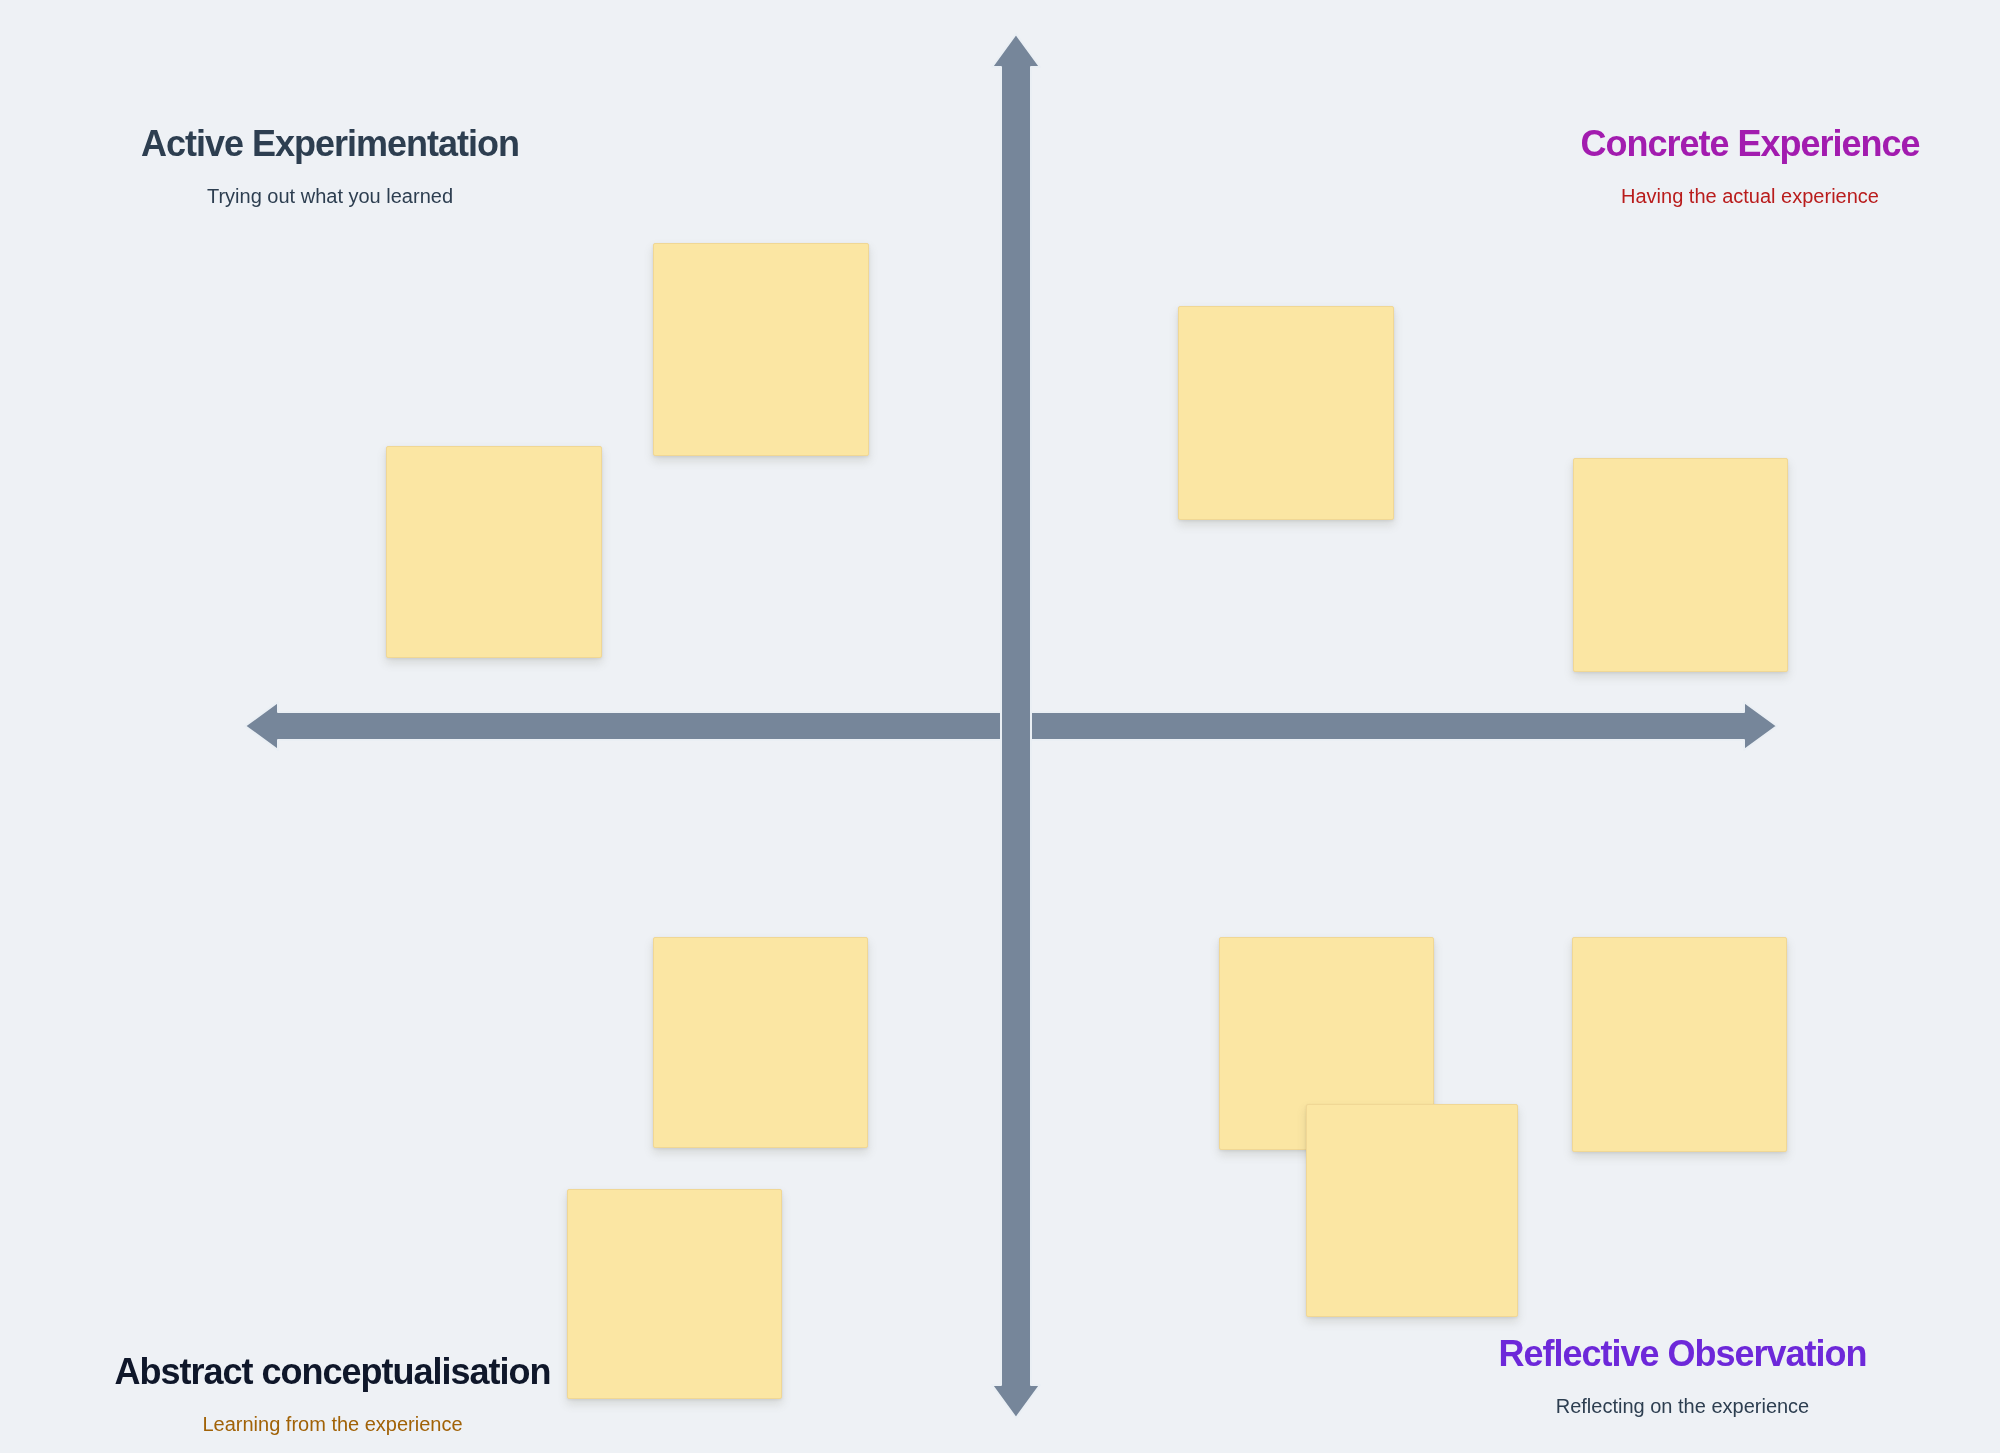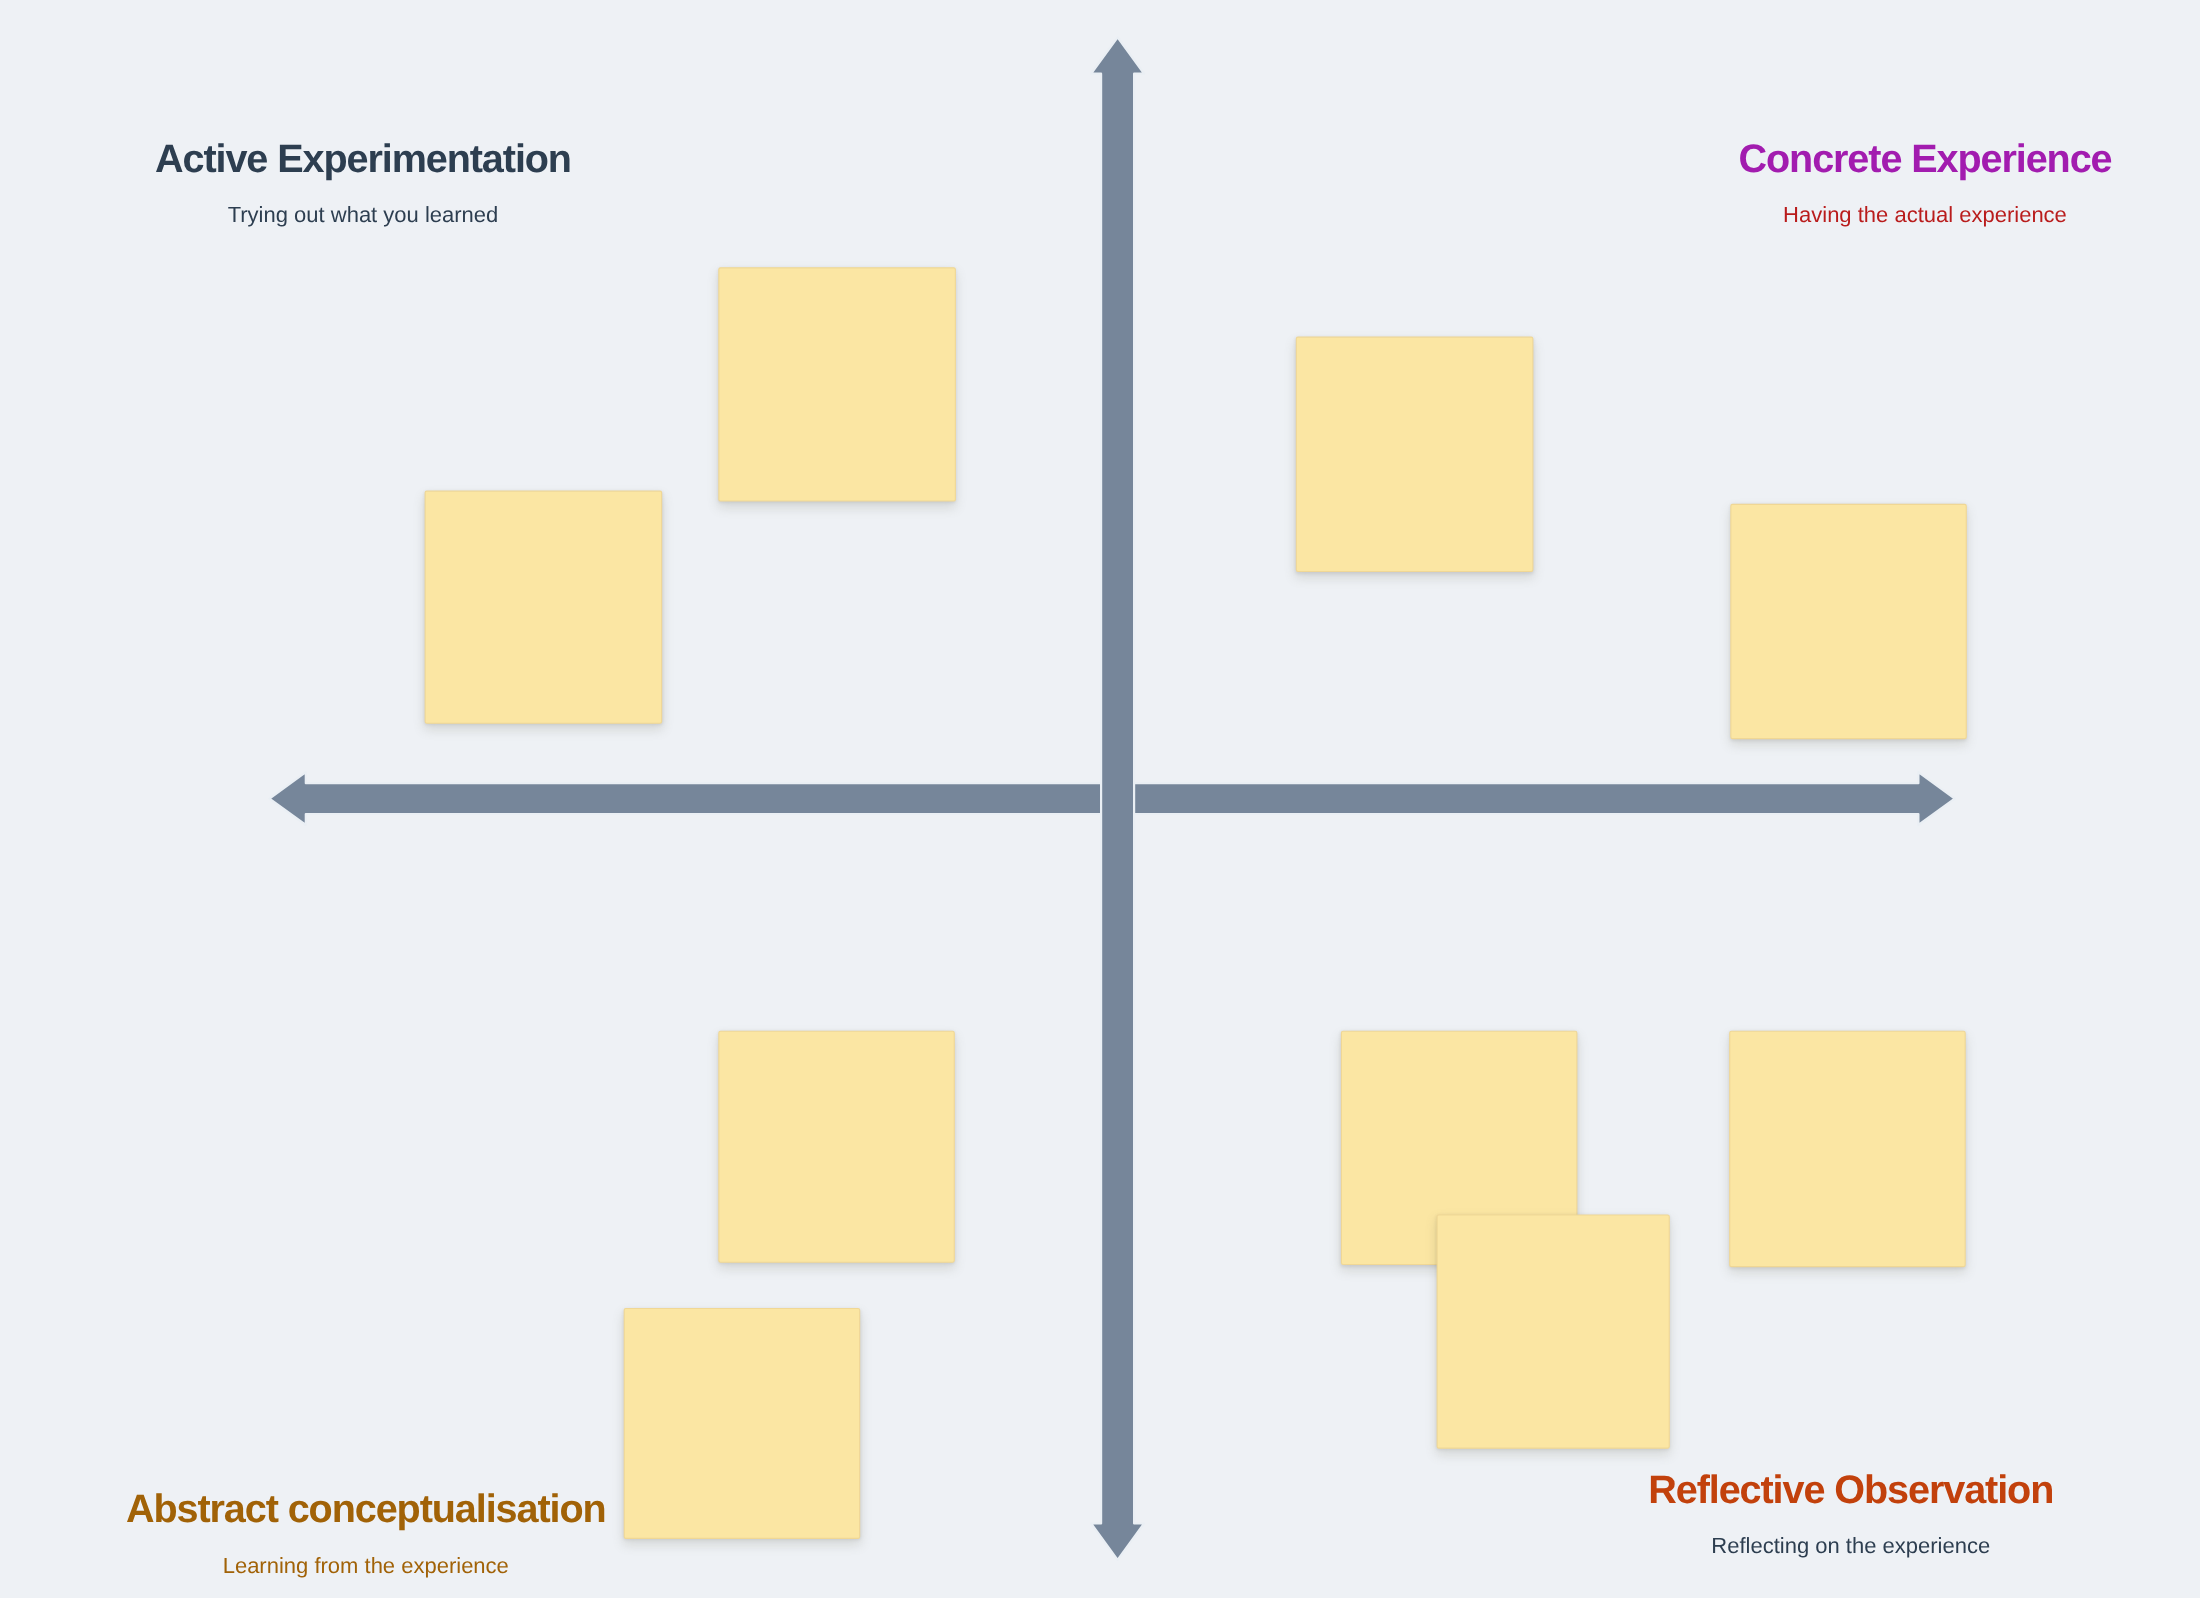--- a/index.html
+++ b/index.html
@@ -93,22 +93,22 @@
     <div class="qtitle" style="color: rgb(45, 62, 80);">Active Experimentation</div>
     <div class="qsub" style="color: rgb(45, 62, 80);">Trying out what you learned</div>
   </div>
 
   <div class="qlabel tr">
     <div class="qtitle" style="color: #a21caf;">Concrete Experience</div>
     <div class="qsub" style="color: #b91c1c;">Having the actual experience</div>
   </div>
 
   <div class="qlabel bl">
-    <div class="qtitle" style="color: #a16207; text-align: center;">Abstract conceptualisation</div>
+    <div class="qtitle" style="color: #0f172a; text-align: center;">Abstract conceptualisation</div>
     <div class="qsub" style="color: #a16207;">Learning from the experience</div>
   </div>
 
   <div class="qlabel br">
-    <div class="qtitle" style="color: #c2410c;">Reflective Observation</div>
+    <div class="qtitle" style="color: #6d28d9;">Reflective Observation</div>
     <div class="qsub" style="color: rgb(45, 62, 80);">Reflecting on the experience</div>
   </div>
 
 </div>
 
 </body></html>

